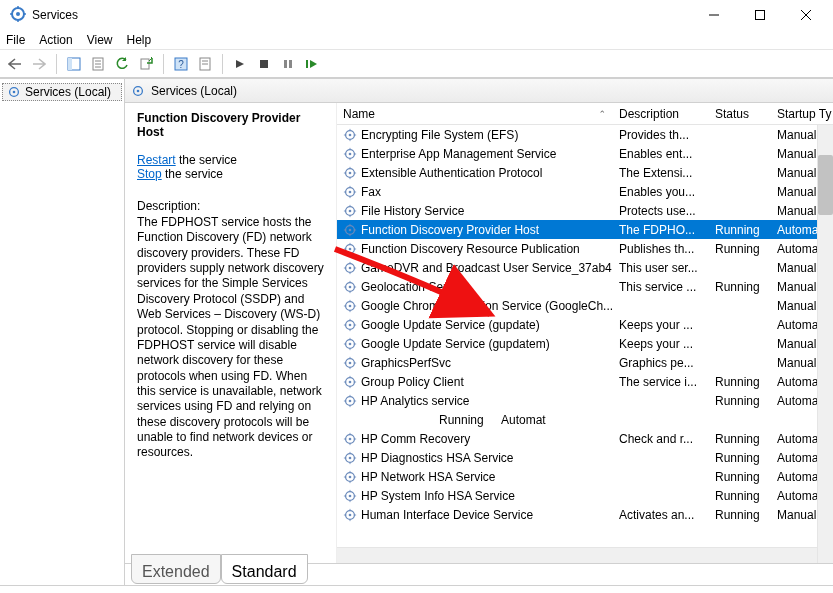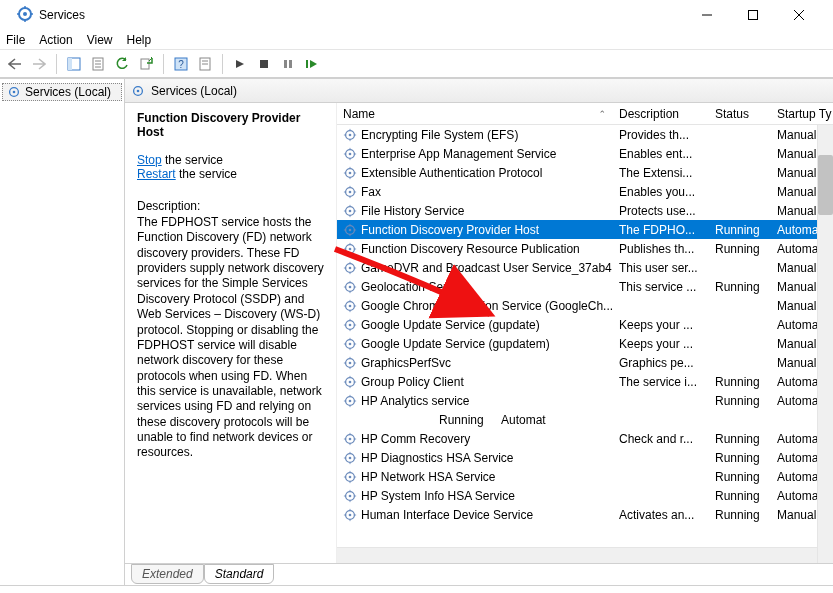--- a/index.html
+++ b/index.html
@@ -11,21 +11,21 @@
     color: #000;
     width: 833px;
     height: 593px;
     overflow: hidden;
     position: relative;
   }
   .titlebar {
     height: 30px;
     display: flex;
     align-items: center;
-    padding: 0 11px;
+    padding: 0 4px;
     background: #fff;
   }
   .titlebar .app-icon { margin: 0 6px; }
   .titlebar .title { flex: 0 0 auto; font-size: 12px; }
   .titlebar .spacer { flex: 1; }
   .win-btn {
     width: 46px; height: 30px;
     display: flex; align-items: center; justify-content: center;
     font-family: "Segoe UI Symbol","Segoe UI",sans-serif;
   }
@@ -123,26 +123,26 @@
     border-top:1px solid #e5e5e5;
     display:flex; align-items:center;
   }
   .tabs {
     height: 22px;
     display:flex; align-items:flex-end; padding: 0 6px;
     border-top: 1px solid #d0d0d0;
     gap:0;
   }
   .tab {
-    padding: 2px 10px 2px 10px;
+    padding: 8px 10px 2px 10px;
     border: 1px solid #bdbdbd;
     border-top-left-radius: 0; border-top-right-radius:0;
     border-bottom-left-radius: 6px; border-bottom-right-radius: 6px;
-    font-size:12px; background:#fff;
-    position:relative; top:-1px;font-style:italic;
+    font-size:16px; background:#fff;
+    position:relative; top:-1px;
   }
   .tab.inactive { background:#f6f6f6; color:#555; }
   .bottom-spacer { height:8px; border-top:1px solid #d0d0d0; }
   
   .arrow-overlay {
     position:absolute; pointer-events:none;
     left: 200px; top: 160px;
     width: 180px; height: 100px;
     z-index: 50;
   }
@@ -292,24 +292,24 @@
           </svg>
       </span>
       <span>Services (Local)</span>
     </div>
 
     <div class="pane-body">
 
       <div class="detail-col">
         <div class="sel-name">Function Discovery Provider Host</div>
         <div>
-          <span class="link">Stop</span><span> the service</span>
+          <span class="link">Restart</span><span> the service</span>
         </div>
         <div>
-          <span class="link">Restart</span><span> the service</span>
+          <span class="link">Stop</span><span> the service</span>
         </div>
         <div class="desc-label">Description:</div>
         <div class="desc-text">The FDPHOST service hosts the Function Discovery (FD) network discovery providers. These FD providers supply network discovery services for the Simple Services Discovery Protocol (SSDP) and Web Services – Discovery (WS-D) protocol. Stopping or disabling the FDPHOST service will disable network discovery for these protocols when using FD. When this service is unavailable, network services using FD and relying on these discovery protocols will be unable to find network devices or resources.</div>
       </div>
 
       <div class="list-col">
         <div class="list-header">
           <div class="col c-name">
               <span>Name</span>
               <span class="sort-caret">⌃</span>

